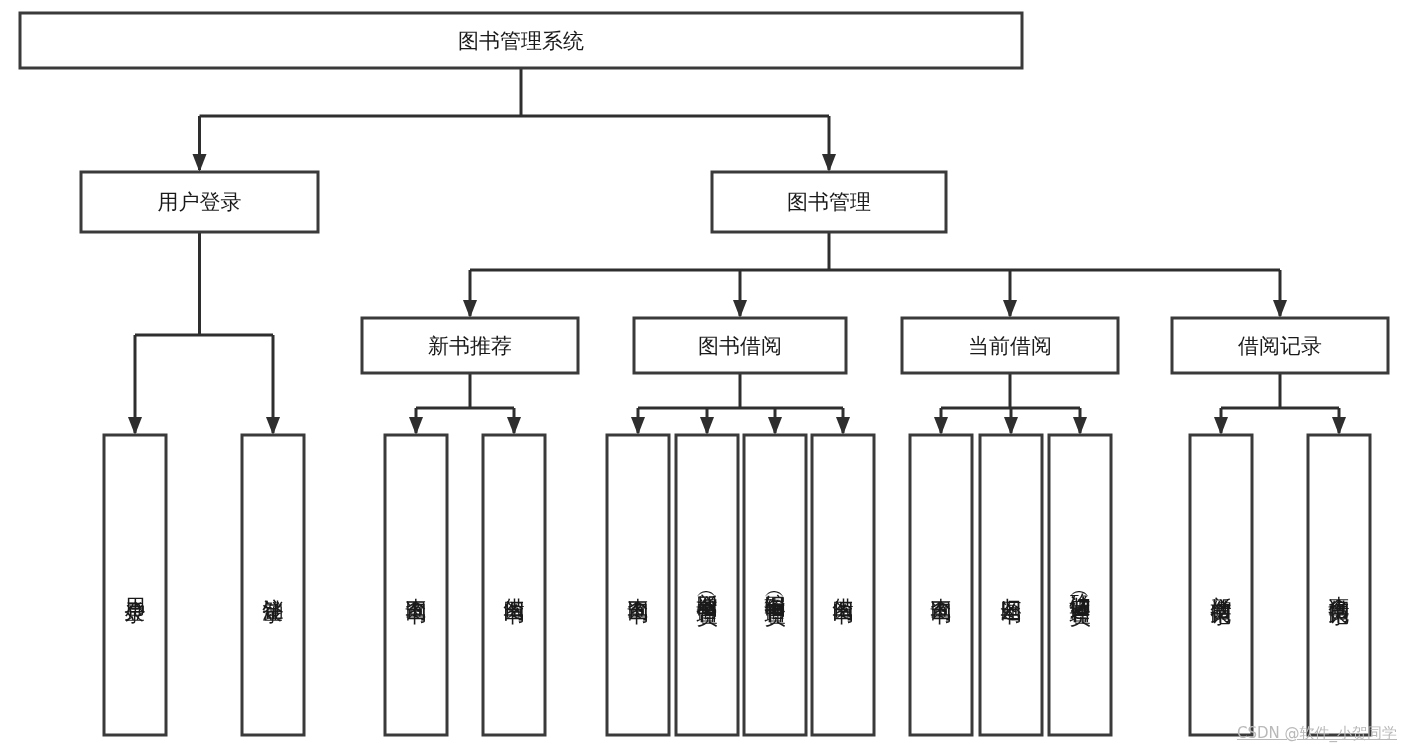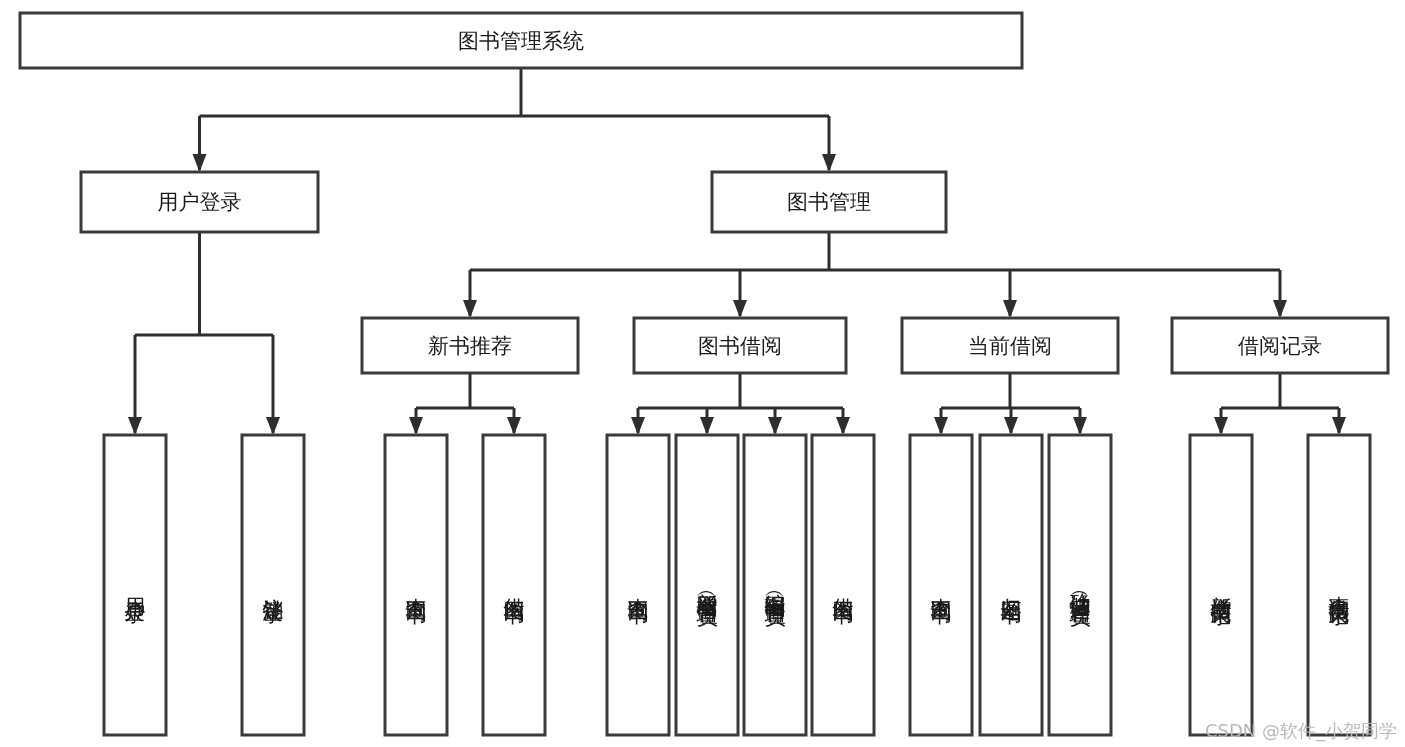--- a/index.html
+++ b/index.html
@@ -60,23 +60,24 @@
     letter-spacing: 2px;
     text-align: center;
     white-space: nowrap;
     pointer-events: none;
   }
   #watermark {
     position: absolute;
     right: 8px;
     bottom: 4px;
     font-family: "DejaVu Sans", "Liberation Sans", sans-serif;
-    font-size: 18px;
+    font-size: 15px;
     color: #b9b9b9;
     white-space: nowrap;
+    text-decoration: underline;
   }
 </style>
 </head>
 <body>
 
 <div id="diagram-root">
 
   <svg id="tree-svg" viewBox="0 0 1405 747">
     <g id="connector-layer">
         <line x1="521" y1="68" x2="521" y2="116" class="connector"></line>

